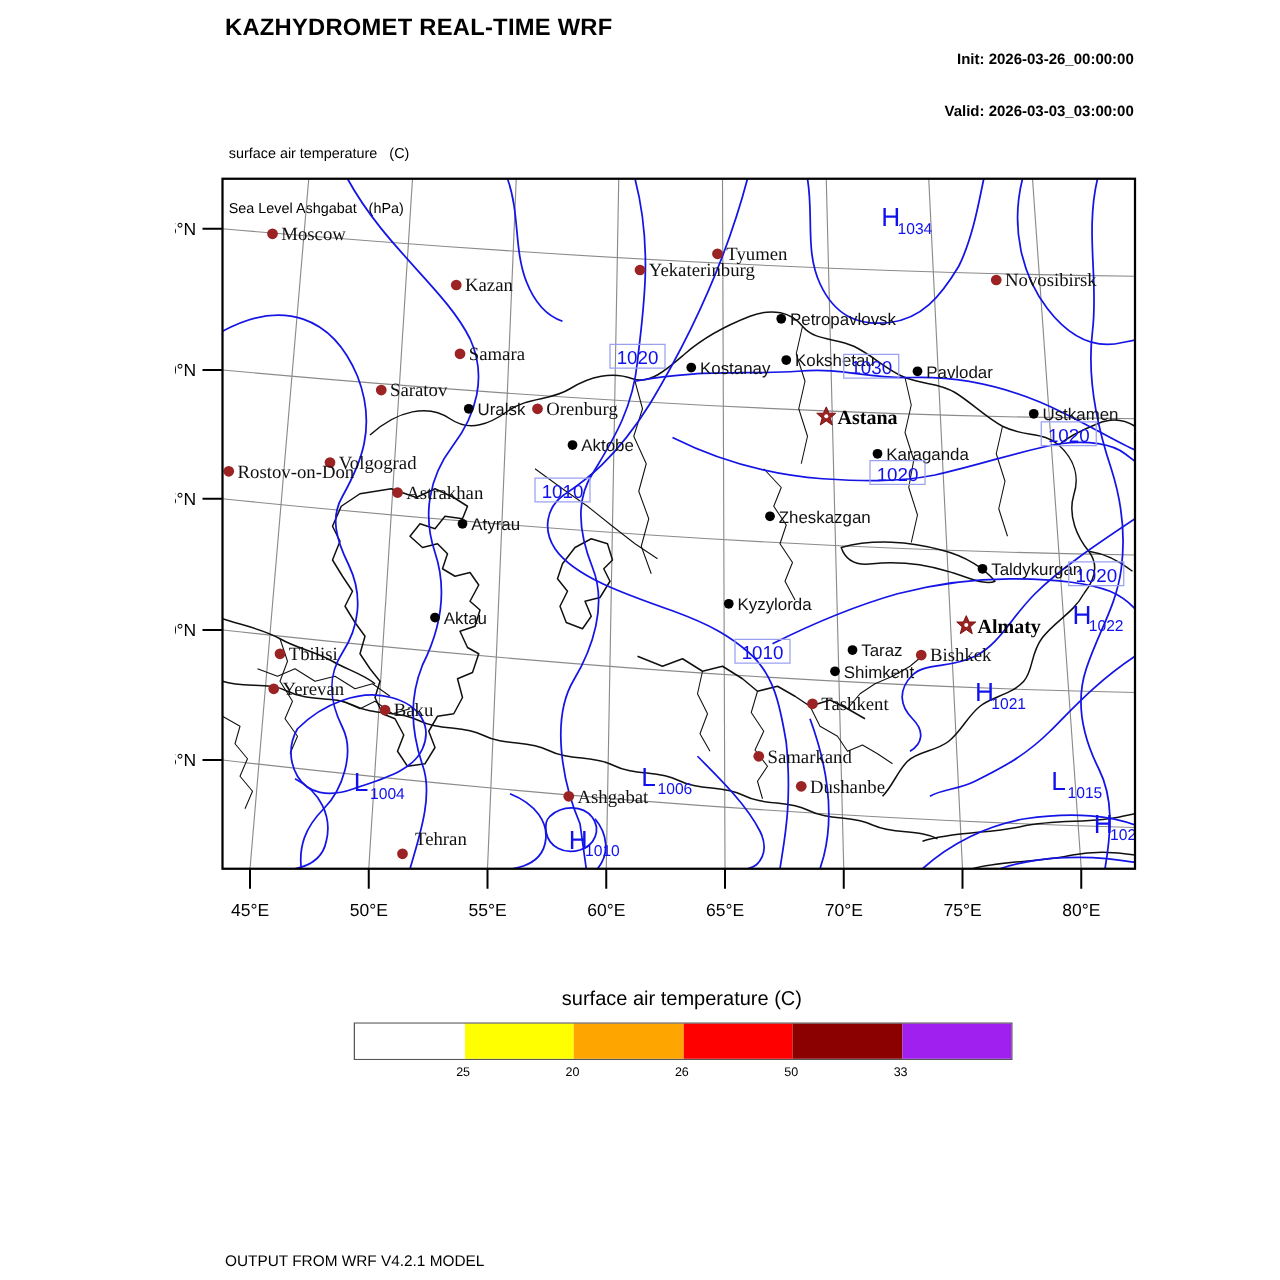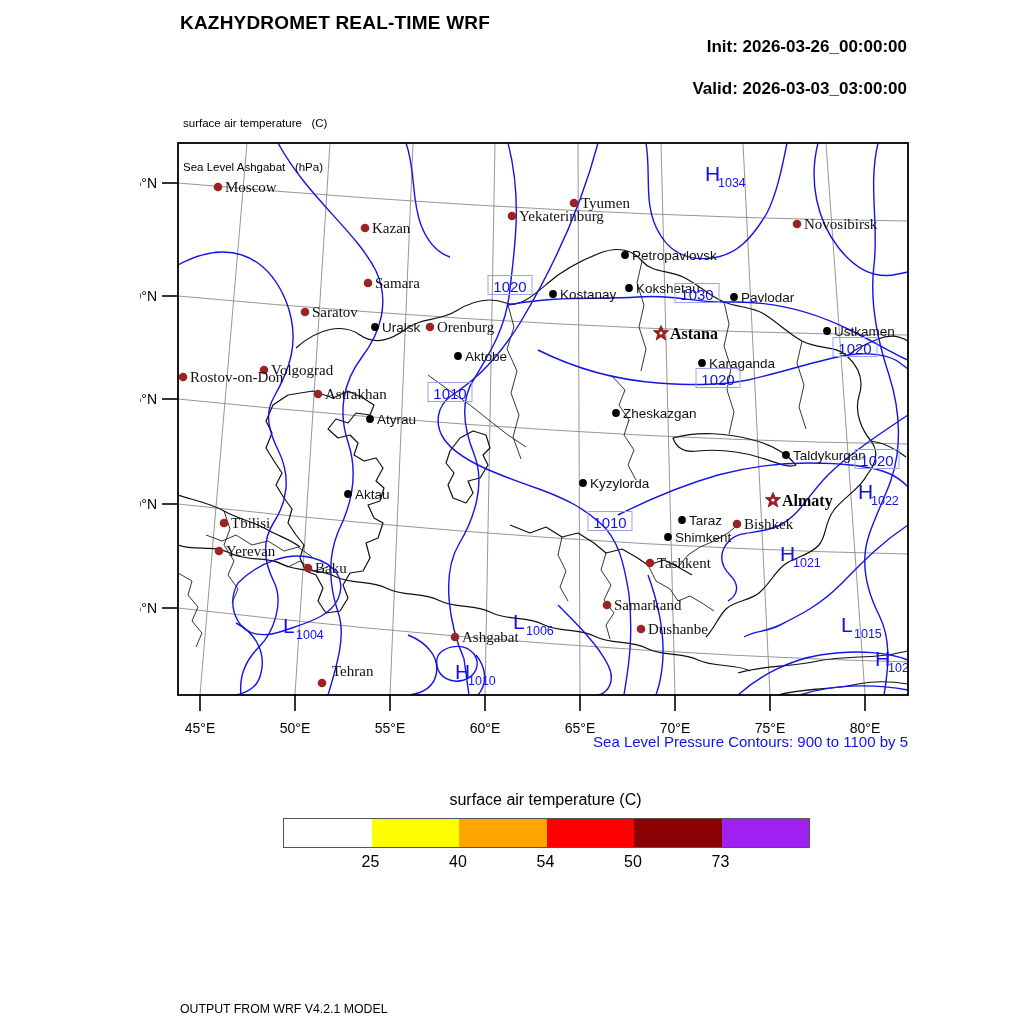--- a/index.html
+++ b/index.html
@@ -1,27 +1,27 @@
 <!DOCTYPE html>
 <html><head>
 <meta charset="utf-8">
 <style>
   html,body{margin:0;padding:0;background:#ffffff;}
   .page{position:relative;width:1024px;height:1024px;background:#ffffff;overflow:hidden;
         font-family:"Liberation Sans",sans-serif;color:#000;}
   .title{position:absolute;left:180px;top:12px;font-size:19px;font-weight:bold;letter-spacing:.2px;}
-  .run-times{position:absolute;right:117px;top:12px;text-align:right;font-size:17px;font-weight:bold;line-height:14px;white-space:pre;}
+  .run-times{position:absolute;right:117px;top:12px;text-align:right;font-size:12px;font-weight:bold;line-height:14px;white-space:pre;}
   .layer-labels{position:absolute;left:183px;top:87px;font-size:11.5px;line-height:14.5px;white-space:pre;}
   #map-svg{position:absolute;left:140px;top:130px;}
   .caption{position:absolute;right:116px;top:733px;font-size:15px;color:#1111ee;}
   .cb-title{position:absolute;left:283px;top:791px;width:525px;text-align:center;font-size:16px;}
   .cb-bar{position:absolute;left:283px;top:818px;width:525px;height:28px;border:1px solid #555;display:flex;}
   .cb-seg{flex:1 1 0;height:100%;}
   .cb-ticks{position:absolute;left:283px;top:853px;width:525px;height:22px;}
-  .cb-tick{position:absolute;transform:translateX(-50%);font-size:16px;top:0;}
+  .cb-tick{position:absolute;transform:translateX(-50%);font-size:10px;top:0;}
   .footer{position:absolute;left:180px;top:971px;font-size:12.3px;line-height:15.5px;white-space:pre;}
   
   text{font-family:"Liberation Sans",sans-serif;}
   .tickLabel{font-size:14px;fill:#000;}
   .city-serif{font-family:"Liberation Serif",serif;font-size:15px;fill:#111;}
   .city-sans{font-size:13.5px;fill:#111;}
   .city-capital{font-family:"Liberation Serif",serif;font-size:16px;font-weight:bold;fill:#000;}
   .pbox{font-size:15px;fill:#1111ee;}
   .psys{font-size:21px;fill:#1111ee;}
   .psub{font-size:12.5px;fill:#1111ee;}
@@ -364,37 +364,36 @@
         </g>
         <g>
           <text x="697" y="523" class="psys">H</text>
           <text x="710" y="529" class="psub">102</text>
         </g>
       </g>
 
     <rect x="38" y="13" width="730" height="552" fill="none" stroke="#000" stroke-width="1.8"></rect>
   </svg>
 
-  <div class="caption">Sea Level Pressure Contours: 900 to 1100 by 5</div>
 
   <div class="cb-title">surface air temperature  (C)</div>
   <div class="cb-bar" id="cb-bar">
       <div class="cb-seg" style="background: rgb(255, 255, 255);"></div>
       <div class="cb-seg" style="background: rgb(255, 255, 0);"></div>
       <div class="cb-seg" style="background: rgb(255, 165, 0);"></div>
       <div class="cb-seg" style="background: rgb(255, 0, 0);"></div>
       <div class="cb-seg" style="background: rgb(139, 0, 0);"></div>
       <div class="cb-seg" style="background: rgb(160, 32, 240);"></div>
     </div>
   <div class="cb-ticks" id="cb-ticks">
       <span class="cb-tick" style="left: 87.5px;">25</span>
-      <span class="cb-tick" style="left: 175px;">40</span>
-      <span class="cb-tick" style="left: 262.5px;">54</span>
+      <span class="cb-tick" style="left: 175px;">20</span>
+      <span class="cb-tick" style="left: 262.5px;">26</span>
       <span class="cb-tick" style="left: 350px;">50</span>
-      <span class="cb-tick" style="left: 437.5px;">73</span>
+      <span class="cb-tick" style="left: 437.5px;">33</span>
     </div>
 
   <div class="footer">
     <div>OUTPUT FROM WRF V4.2.1 MODEL</div>
     
   </div>
 
 </div>
 
 </body></html>

